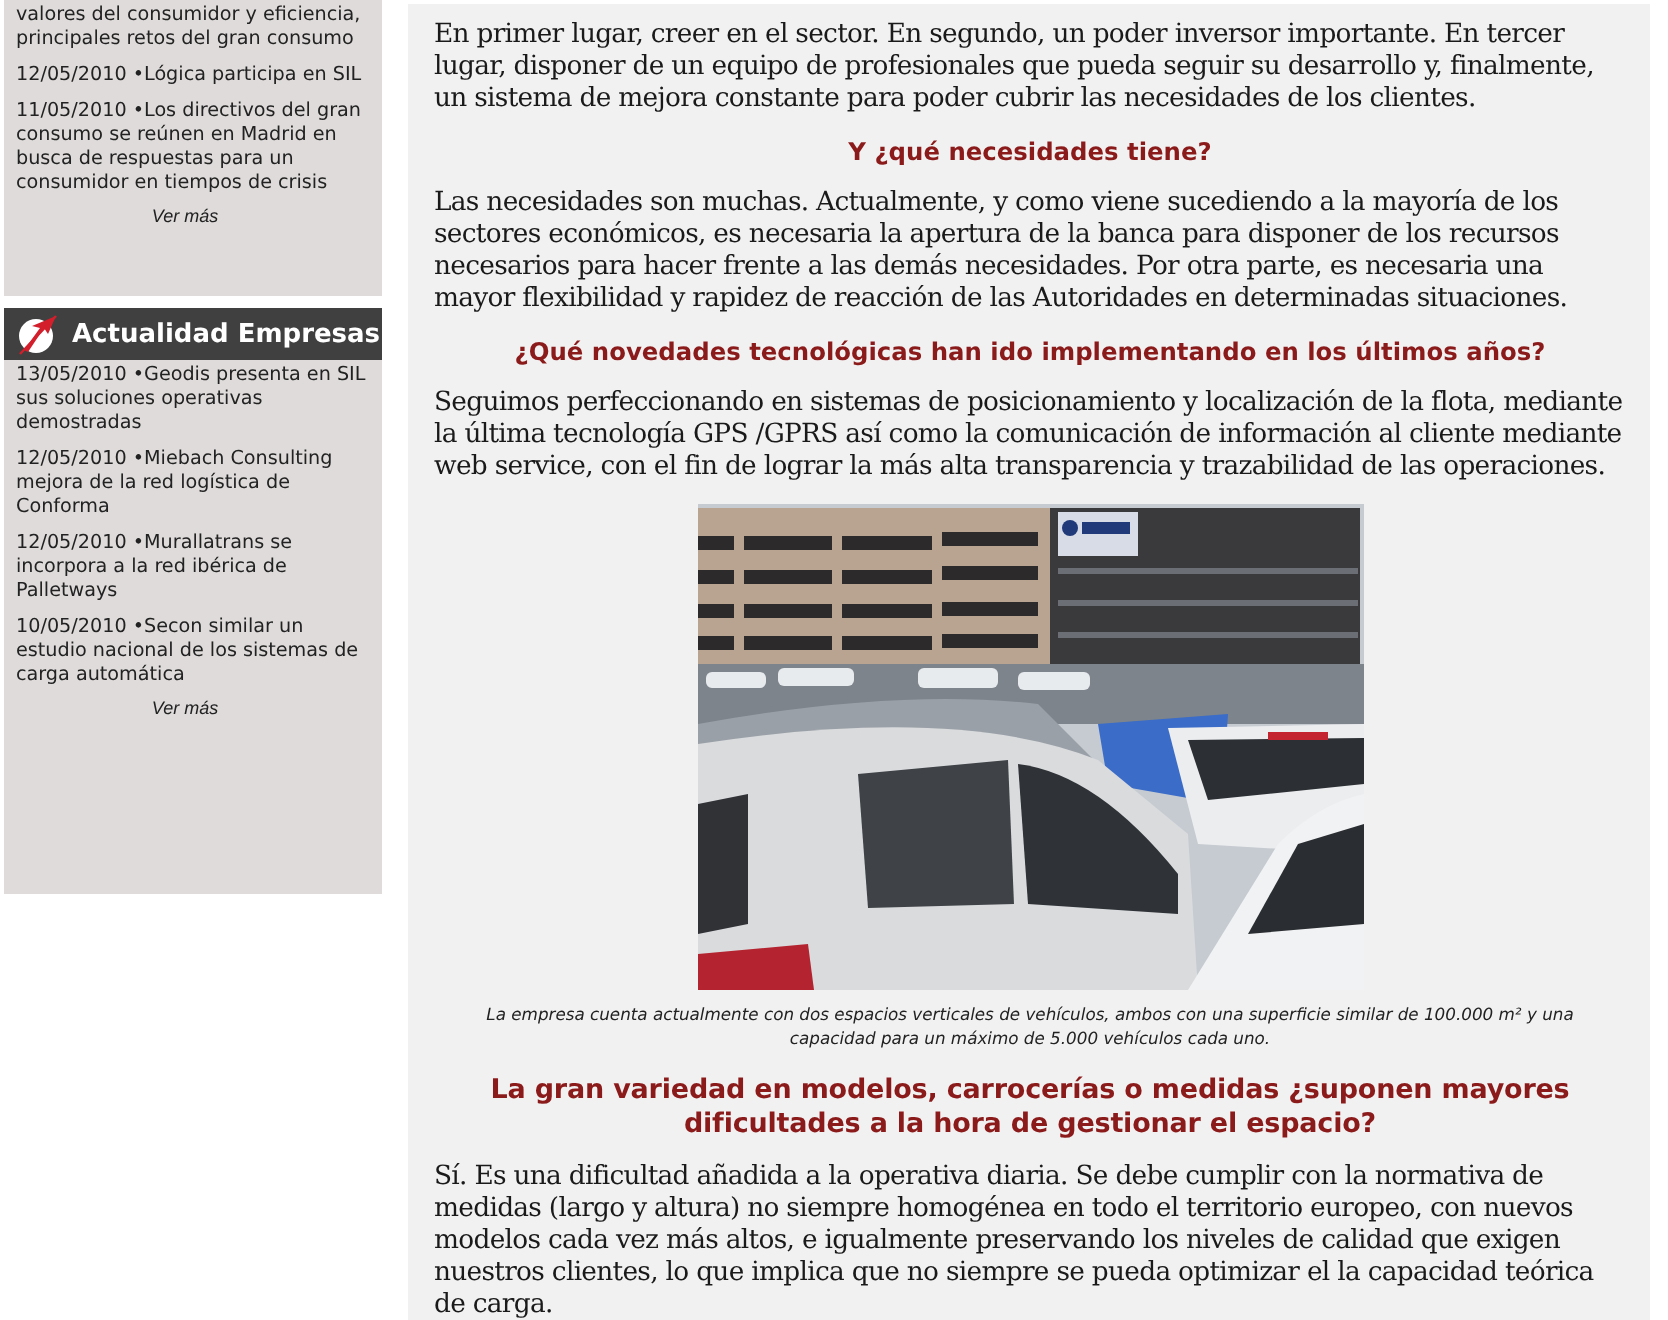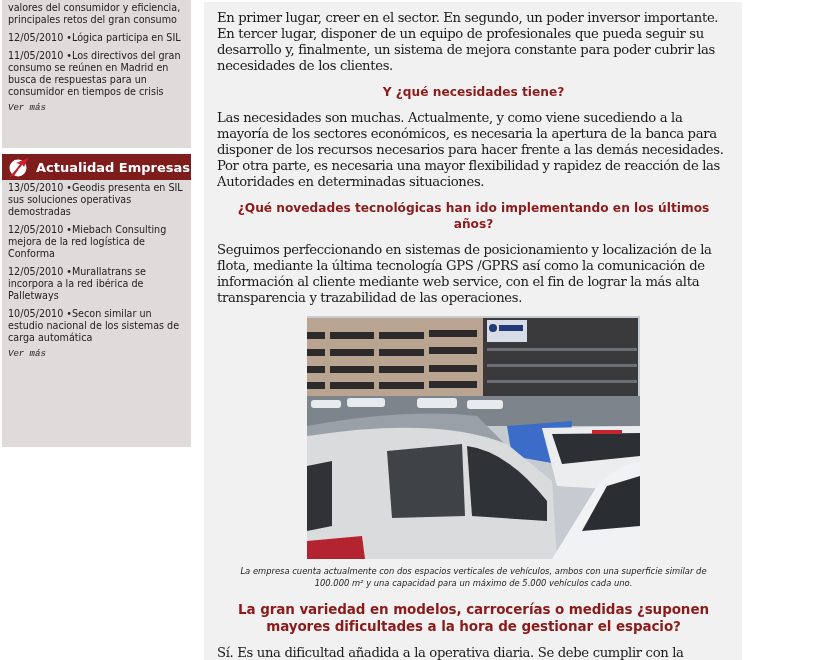--- a/index.html
+++ b/index.html
@@ -12,38 +12,38 @@
   .sidebar { position: absolute; left: 2px; top: 0; width: 189px; }
   .box {
     background: #dedbda;
     padding: 0 6px 4px 6px;
     box-sizing: border-box;
   }
   .box.top { position: absolute; left: 0; top: -10px; width: 189px; height: 158px; }
   .box.empresas { position: absolute; left: 0; top: 154px; width: 189px; height: 293px; padding-top: 0; }
   .box-header {
     height: 26px; margin: 0 -6px 2px -6px;
-    background: #7f1d1d;
+    background: #404040;
     display: flex; align-items: center;
     color: #ffffff; font-weight: bold; font-size: 13px;
     padding-left: 6px;
   }
   .box-header .logo { width: 24px; height: 22px; margin-right: 4px; }
   .news-item {
     font-size: 9.6px; line-height: 12px; color: #222;
     margin: 0 0 6px 0;
   }
   .news-item .date::after { content: " \2022 "; }
   .ver-mas {
-    text-align: left; font-family: Liberation Mono, monospace; font-style: italic;
+    text-align: center; font-family: Liberation Sans, sans-serif; font-style: italic;
     font-size: 9px; color: #222; padding-right: 8px; margin-top: -1px;
   }
   
   .main {
-    position: absolute; left: 204px; top: 2px; width: 538px; height: 658px;
+    position: absolute; left: 204px; top: 2px; width: 621px; height: 658px;
     background: #f2f1f2;
     padding: 8px 12px 0 13px; box-sizing: border-box;
     font-family: "DejaVu Serif", serif; color: #1a1a1a;
   }
   .main p {
     font-size: 13.2px; line-height: 16px; margin: 0 0 10px 0; letter-spacing: -0.35px;
   }
   .main h3 {
     font-family: "DejaVu Sans", sans-serif; color: #8b1a1a; font-size: 12.2px;
     margin: 0 0 10px 0; line-height: 16px; text-align: center;

